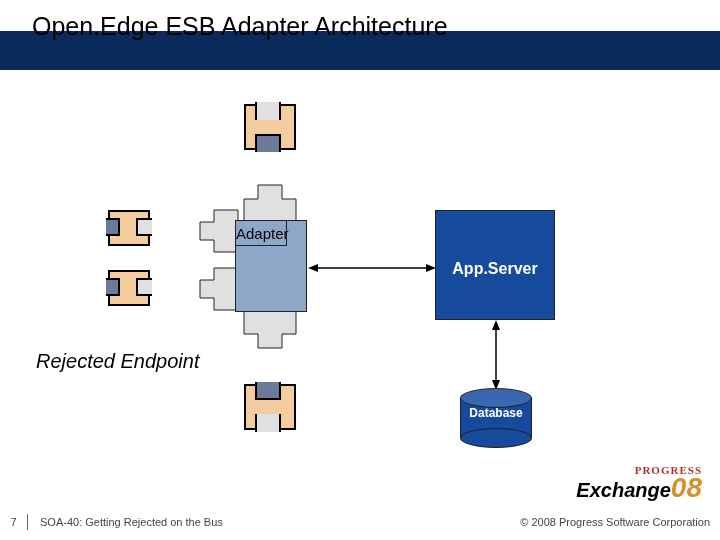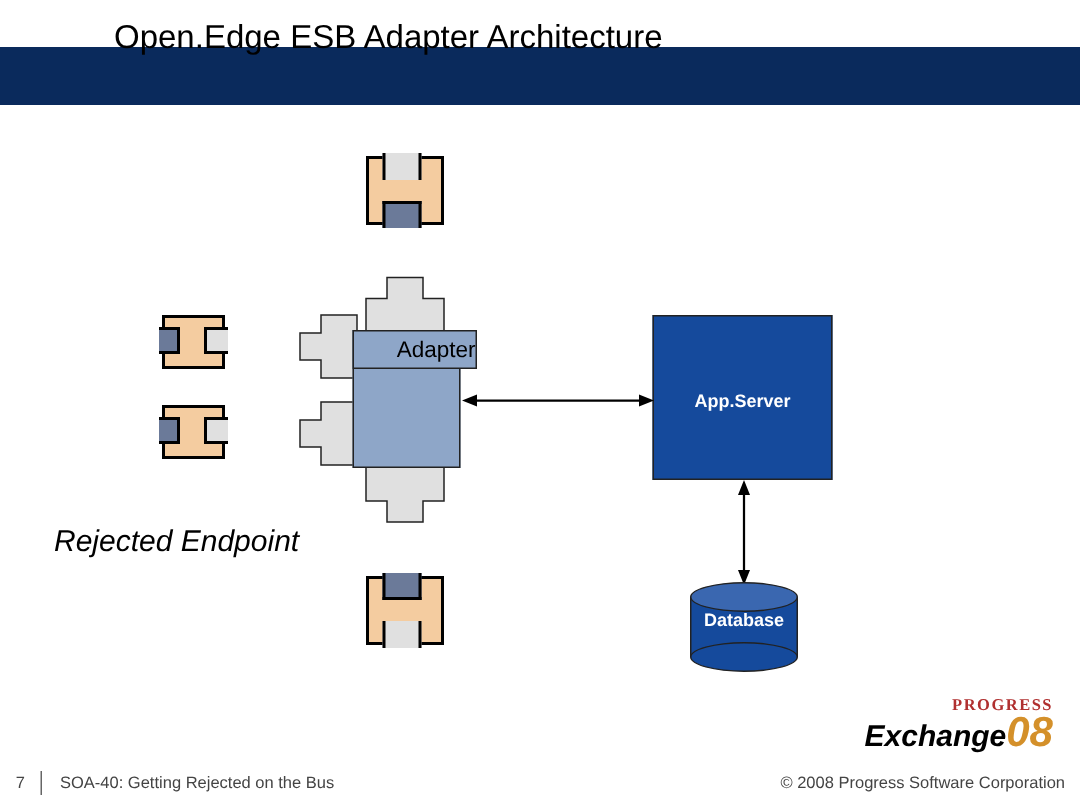--- a/index.html
+++ b/index.html
@@ -14,58 +14,57 @@
   .title-bar {
     position: absolute;
     top: 0; left: 0; right: 0;
     height: 70px;
     background: linear-gradient(to bottom, #ffffff 0%, #ffffff 45%, #0a2a5c 45%, #0a2a5c 100%);
   }
   .title {
     position: absolute;
     top: 12px;
     left: 32px;
-    font-size: 22px;
+    font-size: 25px;
     font-weight: 400;
     color: #000;
-    margin-left: 44px;
   }
   .diagram {
     position: absolute;
     top: 70px; left: 0; right: 0; bottom: 40px;
   }
   .lbl { position: absolute; font-style: italic; font-size: 20px; }
   .entry-lbl { top: 50px; left: 360px; }
   .fault-lbl { top: 93px; left: 40px; }
   .rejected-lbl { top: 280px; left: 36px; font-style: italic; }
   .exit-lbl { top: 330px; left: 55px; }
   .adapter-box {
     position: absolute;
     left: 235px; top: 150px;
-    width: 83px; height: 26px;
+    width: 52px; height: 26px;
     background: #8ea6c8;
     border: 1px solid #222;
-    text-align: right;
+    text-align: left;
     font-size: 15px;
     line-height: 26px;
   }
   .appserver-box {
     position: absolute;
     left: 435px; top: 140px;
     width: 120px; height: 110px;
     background: #154a9c;
     border: 1px solid #222;
   }
   .appserver-label {
     position: absolute;
     left: 435px; top: 190px;
     width: 120px;
     text-align: center;
     color: #fff;
-    font-size: 12px;
+    font-size: 16px;
     font-weight: bold;
   }
   .db-cyl {
     position: absolute;
     left: 460px; top: 318px;
     width: 72px; height: 54px;
   }
   .db-cyl .body {
     position: absolute;
     left: 0; top: 10px; width: 72px; height: 40px;

